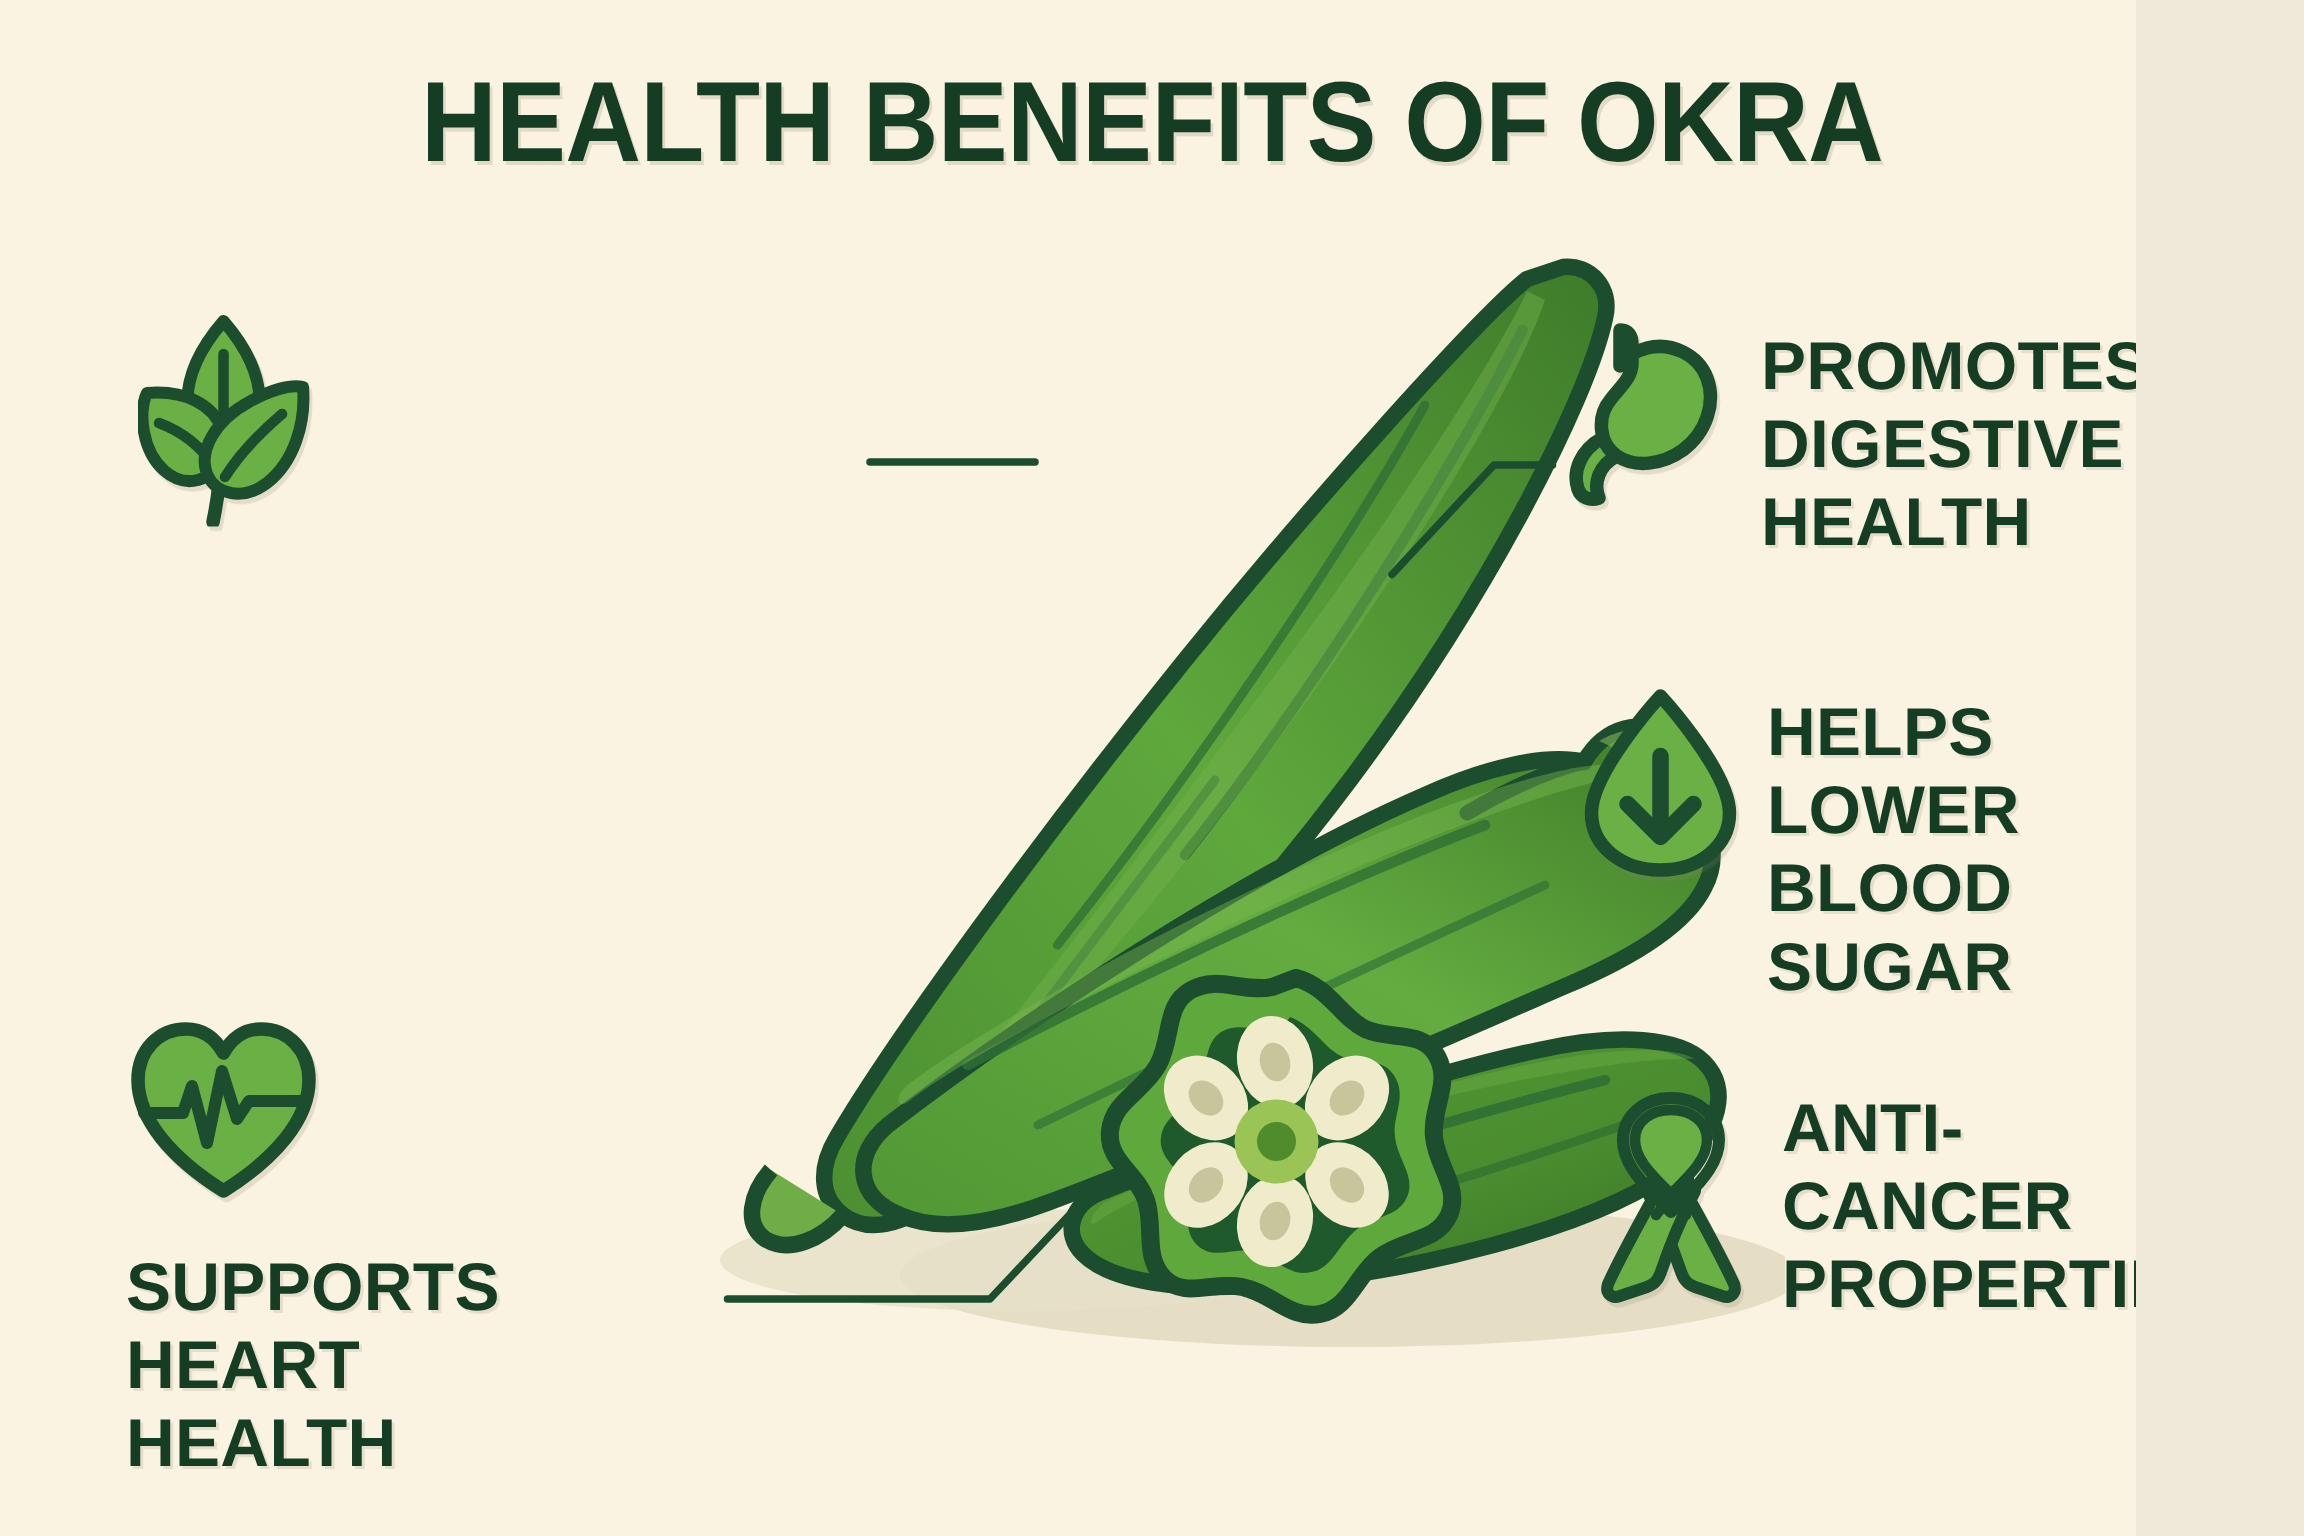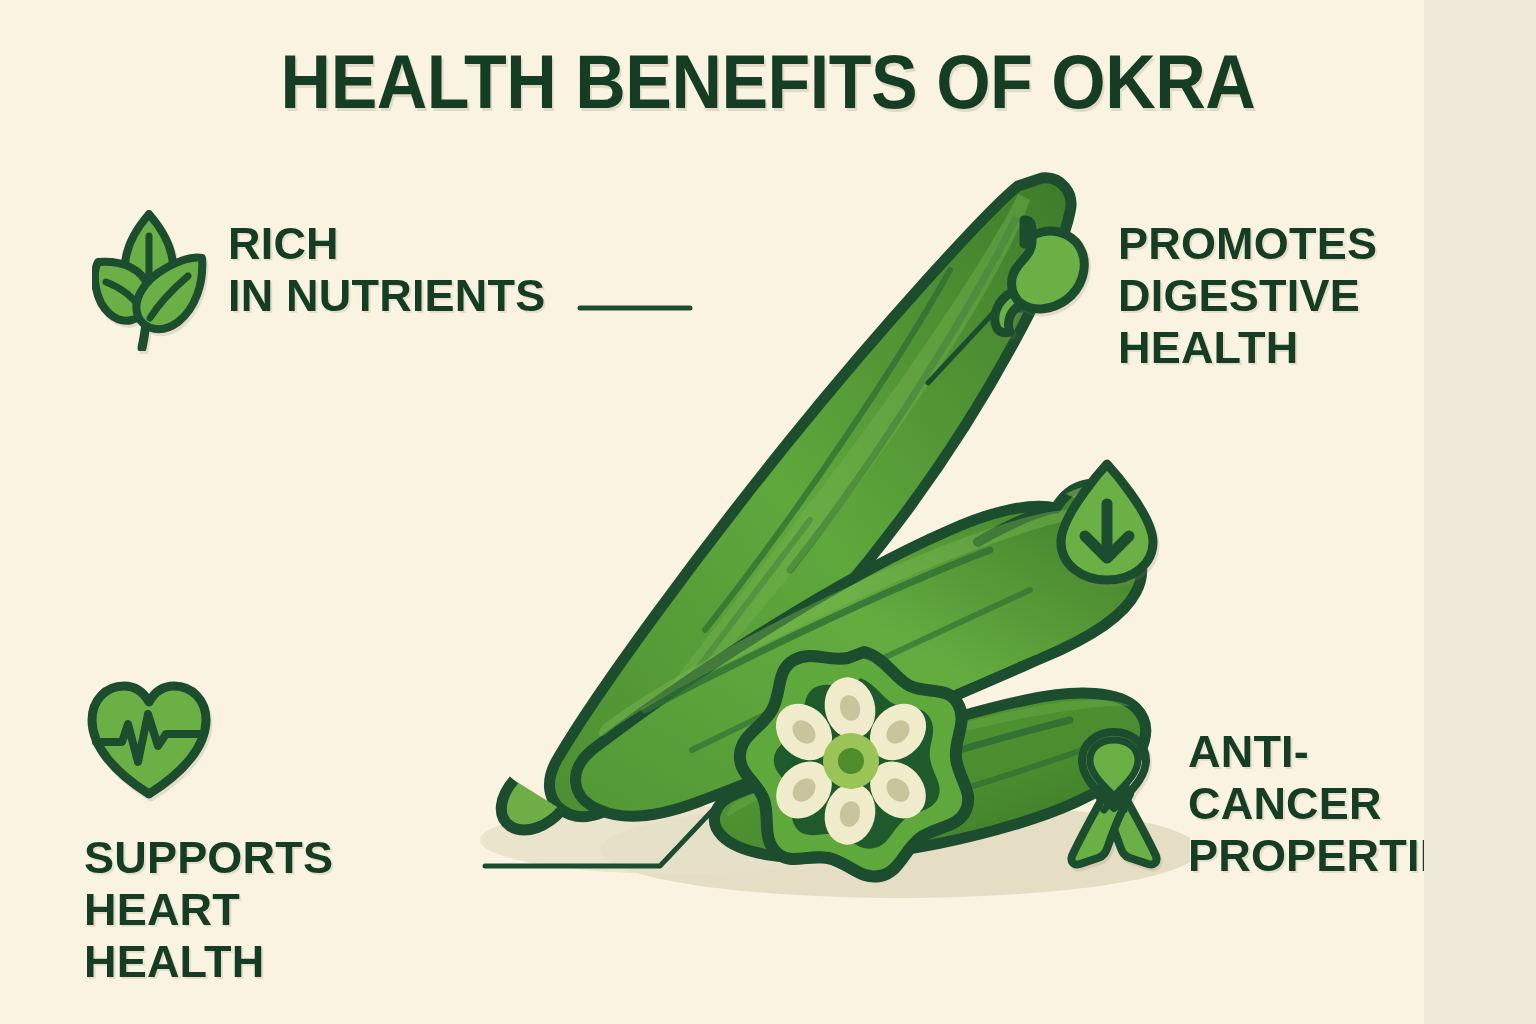--- a/index.html
+++ b/index.html
@@ -60,21 +60,21 @@
     padding-top: 12px;
   }
   .benefit.right .label { padding-top: 4px; }
 
   
   #b-nutrients { left: 92px;  top: 206px; }
   #b-immunity  { left: 96px;  top: 448px; }
   #b-heart     { left: 84px;  top: 676px; flex-direction: column; }
 
   
-  #b-digestive { left: 984px; top: 214px; }
+  #b-digestive { left: 1040px; top: 214px; }
   #b-sugar     { left: 1055px; top: 458px; }
   #b-cancer    { left: 1058px; top: 722px; }
 
   #b-nutrients .icon { width: 118px; height: 145px; }
   #b-immunity .icon  { width: 115px; height: 130px; }
   #b-heart .icon     { width: 130px; height: 126px; }
   #b-digestive .icon { width: 116px; height: 126px; }
   #b-sugar .icon     { width: 105px; height: 128px; }
   #b-cancer .icon    { width: 112px; height: 150px; }
 
@@ -241,22 +241,20 @@
       <path d="M57,30 L57,80" fill="none" stroke="#1B4D2E" stroke-width="7" stroke-linecap="round"></path>
 
       <path d="M6,56 C32,54 50,64 56,80 C61,95 54,110 40,114
                C24,118 8,104 4,82 C2,72 3,62 6,56 Z" fill="#6BB045" stroke="#1B4D2E" stroke-width="8" stroke-linejoin="round"></path>
       <path d="M14,76 C30,82 42,92 50,104" fill="none" stroke="#1B4D2E" stroke-width="7" stroke-linecap="round"></path>
 
       <path d="M110,52 C112,76 104,102 86,116 C70,128 52,124 46,110
                C40,94 52,74 74,62 C88,54 102,50 110,52 Z" fill="#6BB045" stroke="#1B4D2E" stroke-width="8" stroke-linejoin="round"></path>
       <path d="M96,70 C82,82 68,96 58,112" fill="none" stroke="#1B4D2E" stroke-width="7" stroke-linecap="round"></path>
     </svg>
-    <div class="label">RICH
-IN NUTRIENTS</div>
   </div>
 
 
   <div class="benefit left" id="b-heart">
     <svg class="icon" viewBox="0 0 130 126">
       <path d="M65,118 C30,96 8,70 8,44 C8,24 22,10 40,10
                C52,10 60,17 65,26 C70,17 78,10 90,10
                C108,10 122,24 122,44 C122,70 100,96 65,118 Z" fill="#6BB045" stroke="#1B4D2E" stroke-width="9" stroke-linejoin="round"></path>
       <path d="M12,66 L38,66 L44,48 L54,86 L64,38 L74,70 L82,58 L118,58" fill="none" stroke="#1B4D2E" stroke-width="8" stroke-linecap="round" stroke-linejoin="round"></path>
     </svg>
@@ -288,20 +286,23 @@
 HEALTH</div>
   </div>
 
   <div class="benefit right" id="b-sugar">
     <svg class="icon" viewBox="0 0 105 128">
       <path d="M52,6 C52,6 98,56 98,84 C98,106 78,122 52,122
                C26,122 6,106 6,84 C6,56 52,6 52,6 Z" fill="#6BB045" stroke="#1B4D2E" stroke-width="9" stroke-linejoin="round"></path>
       <path d="M52,46 L52,98" fill="none" stroke="#1B4D2E" stroke-width="11" stroke-linecap="round"></path>
       <path d="M30,78 L52,100 L74,78" fill="none" stroke="#1B4D2E" stroke-width="11" stroke-linecap="round" stroke-linejoin="round"></path>
     </svg>
+    <div class="label">HELPS
+LOWER
+BLOOD SUGAR</div>
   </div>
 
   <div class="benefit right" id="b-cancer">
     <svg class="icon" viewBox="0 0 112 150">
 
       <path d="M60,62 C74,88 88,112 98,134 C100,140 96,144 90,142
                L72,136 C66,134 64,130 62,124 C56,106 48,88 40,72 Z" fill="#6BB045" stroke="#1B4D2E" stroke-width="8" stroke-linejoin="round"></path>
 
       <path d="M52,62 C38,88 24,112 14,134 C12,140 16,144 22,142
                L40,136 C46,134 48,130 50,124 C56,106 64,88 72,72 Z" fill="#6BB045" stroke="#1B4D2E" stroke-width="8" stroke-linejoin="round"></path>

